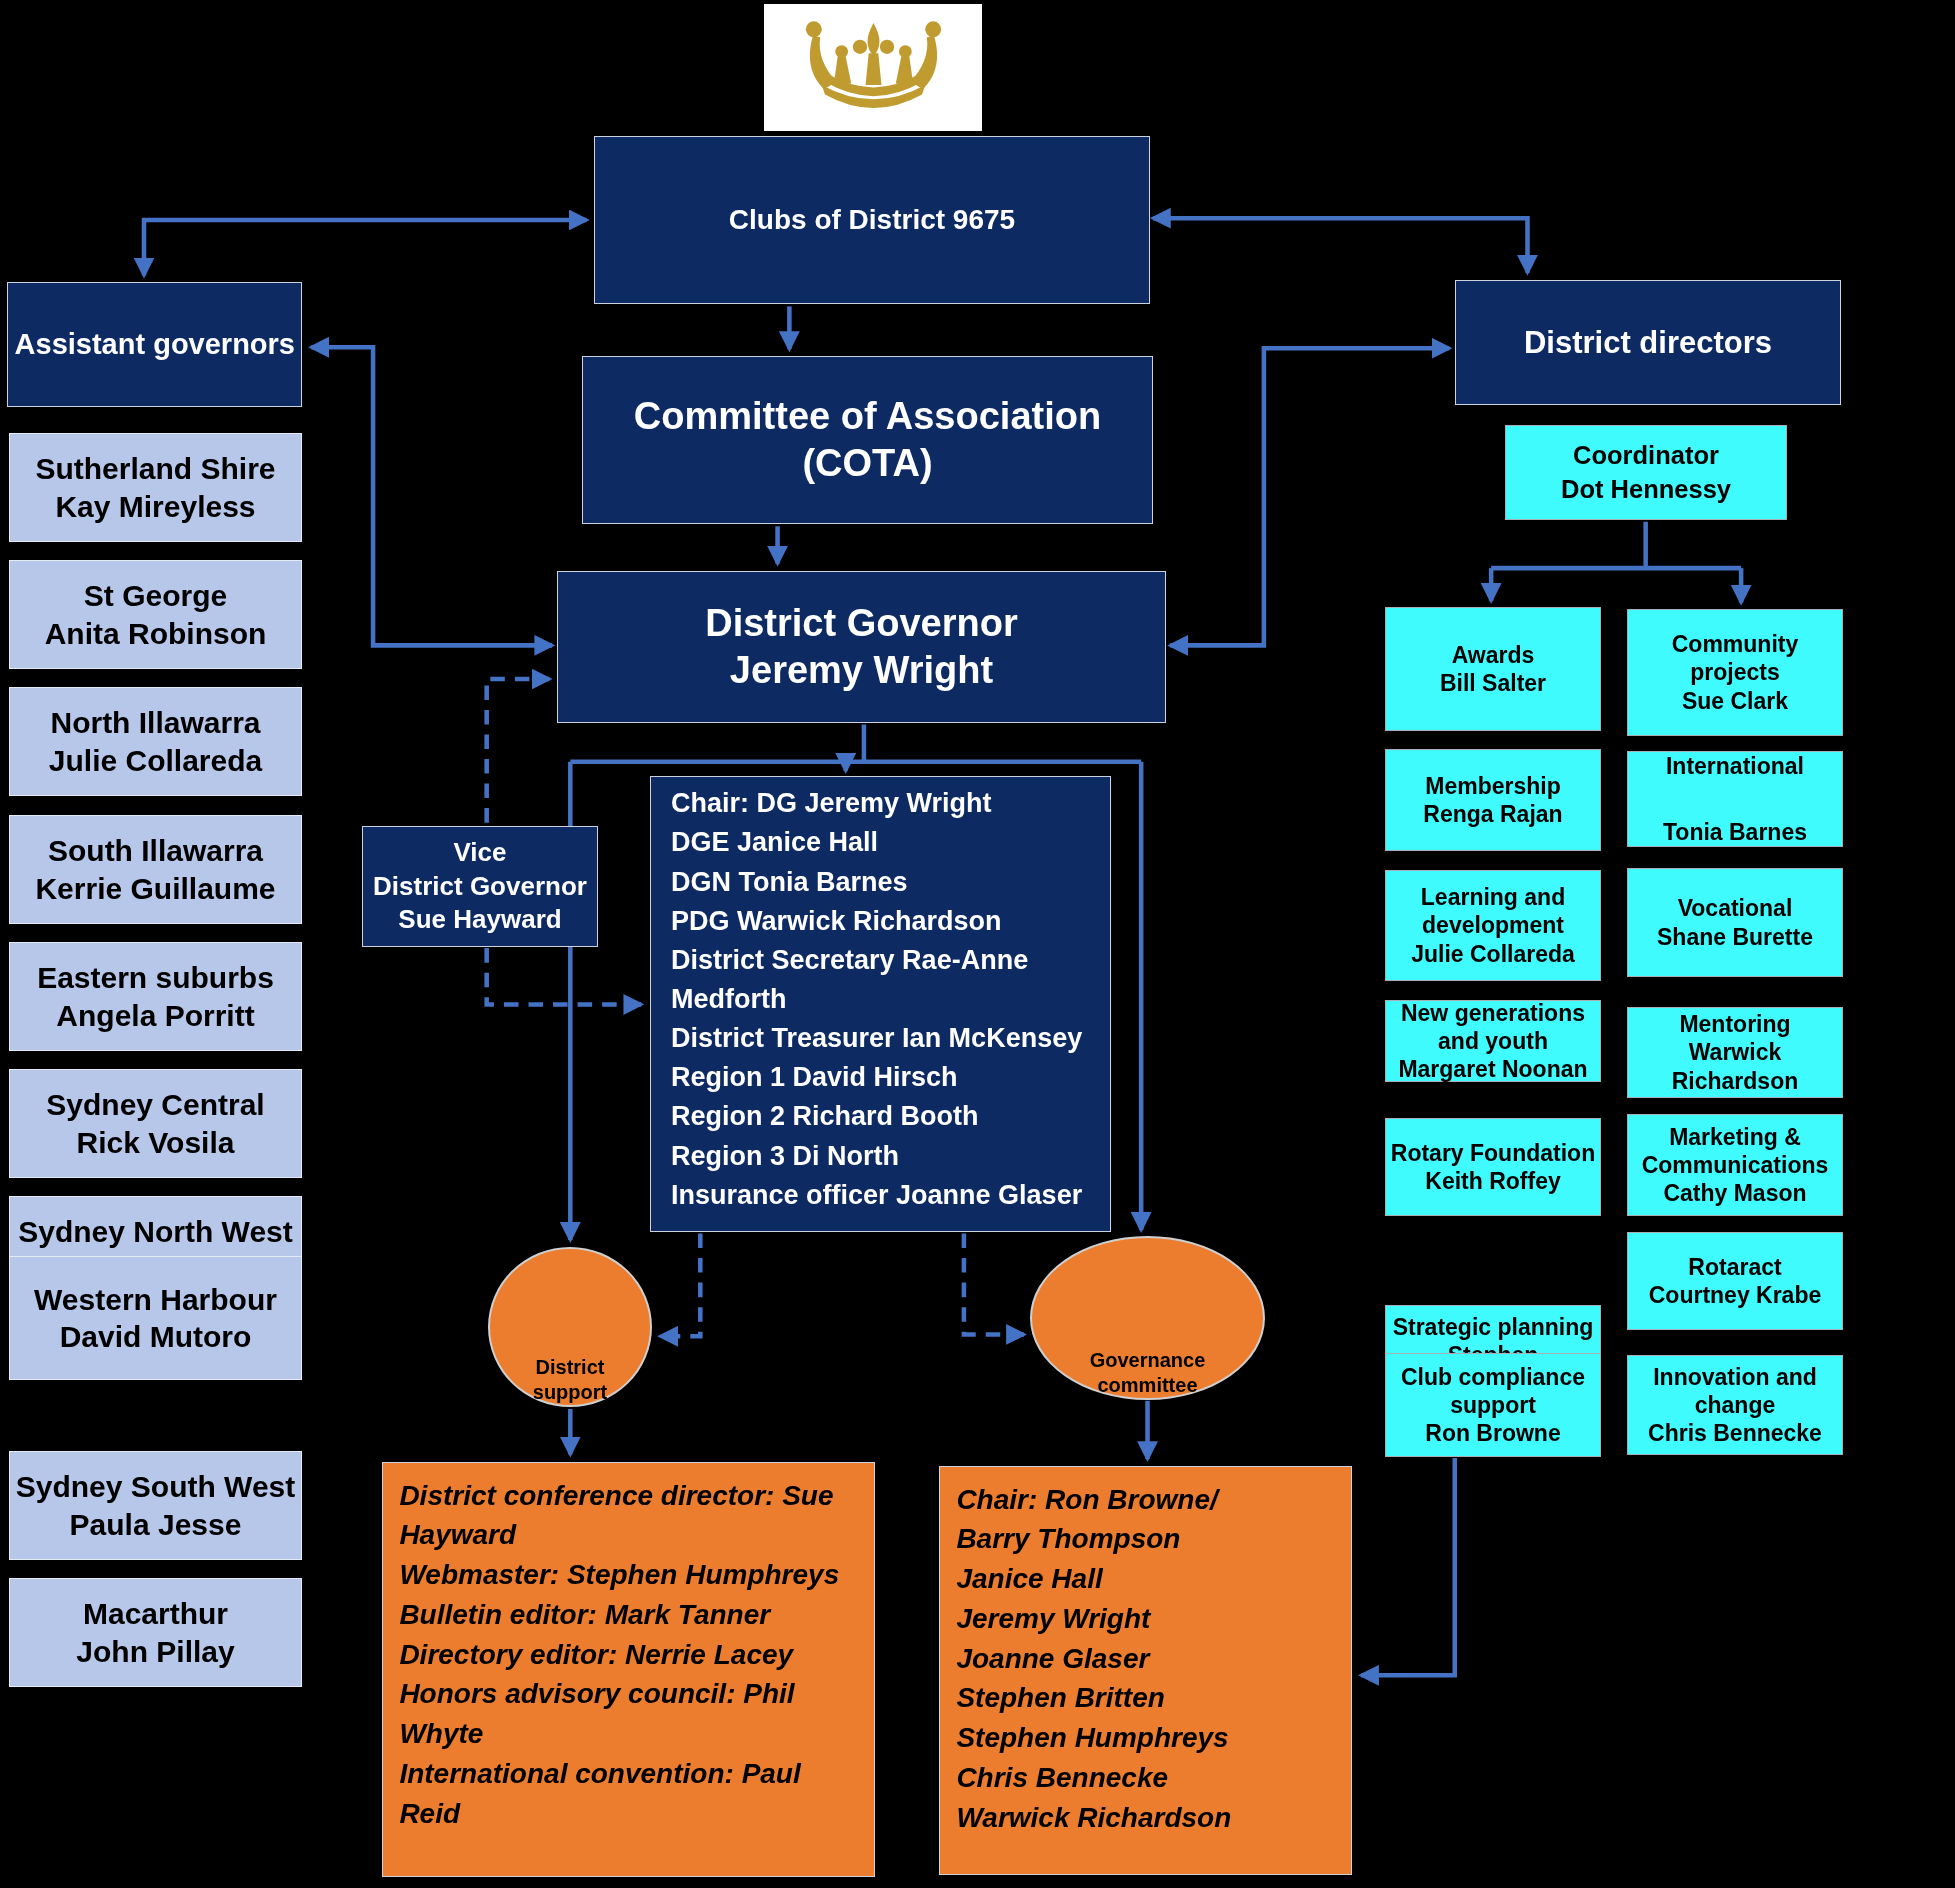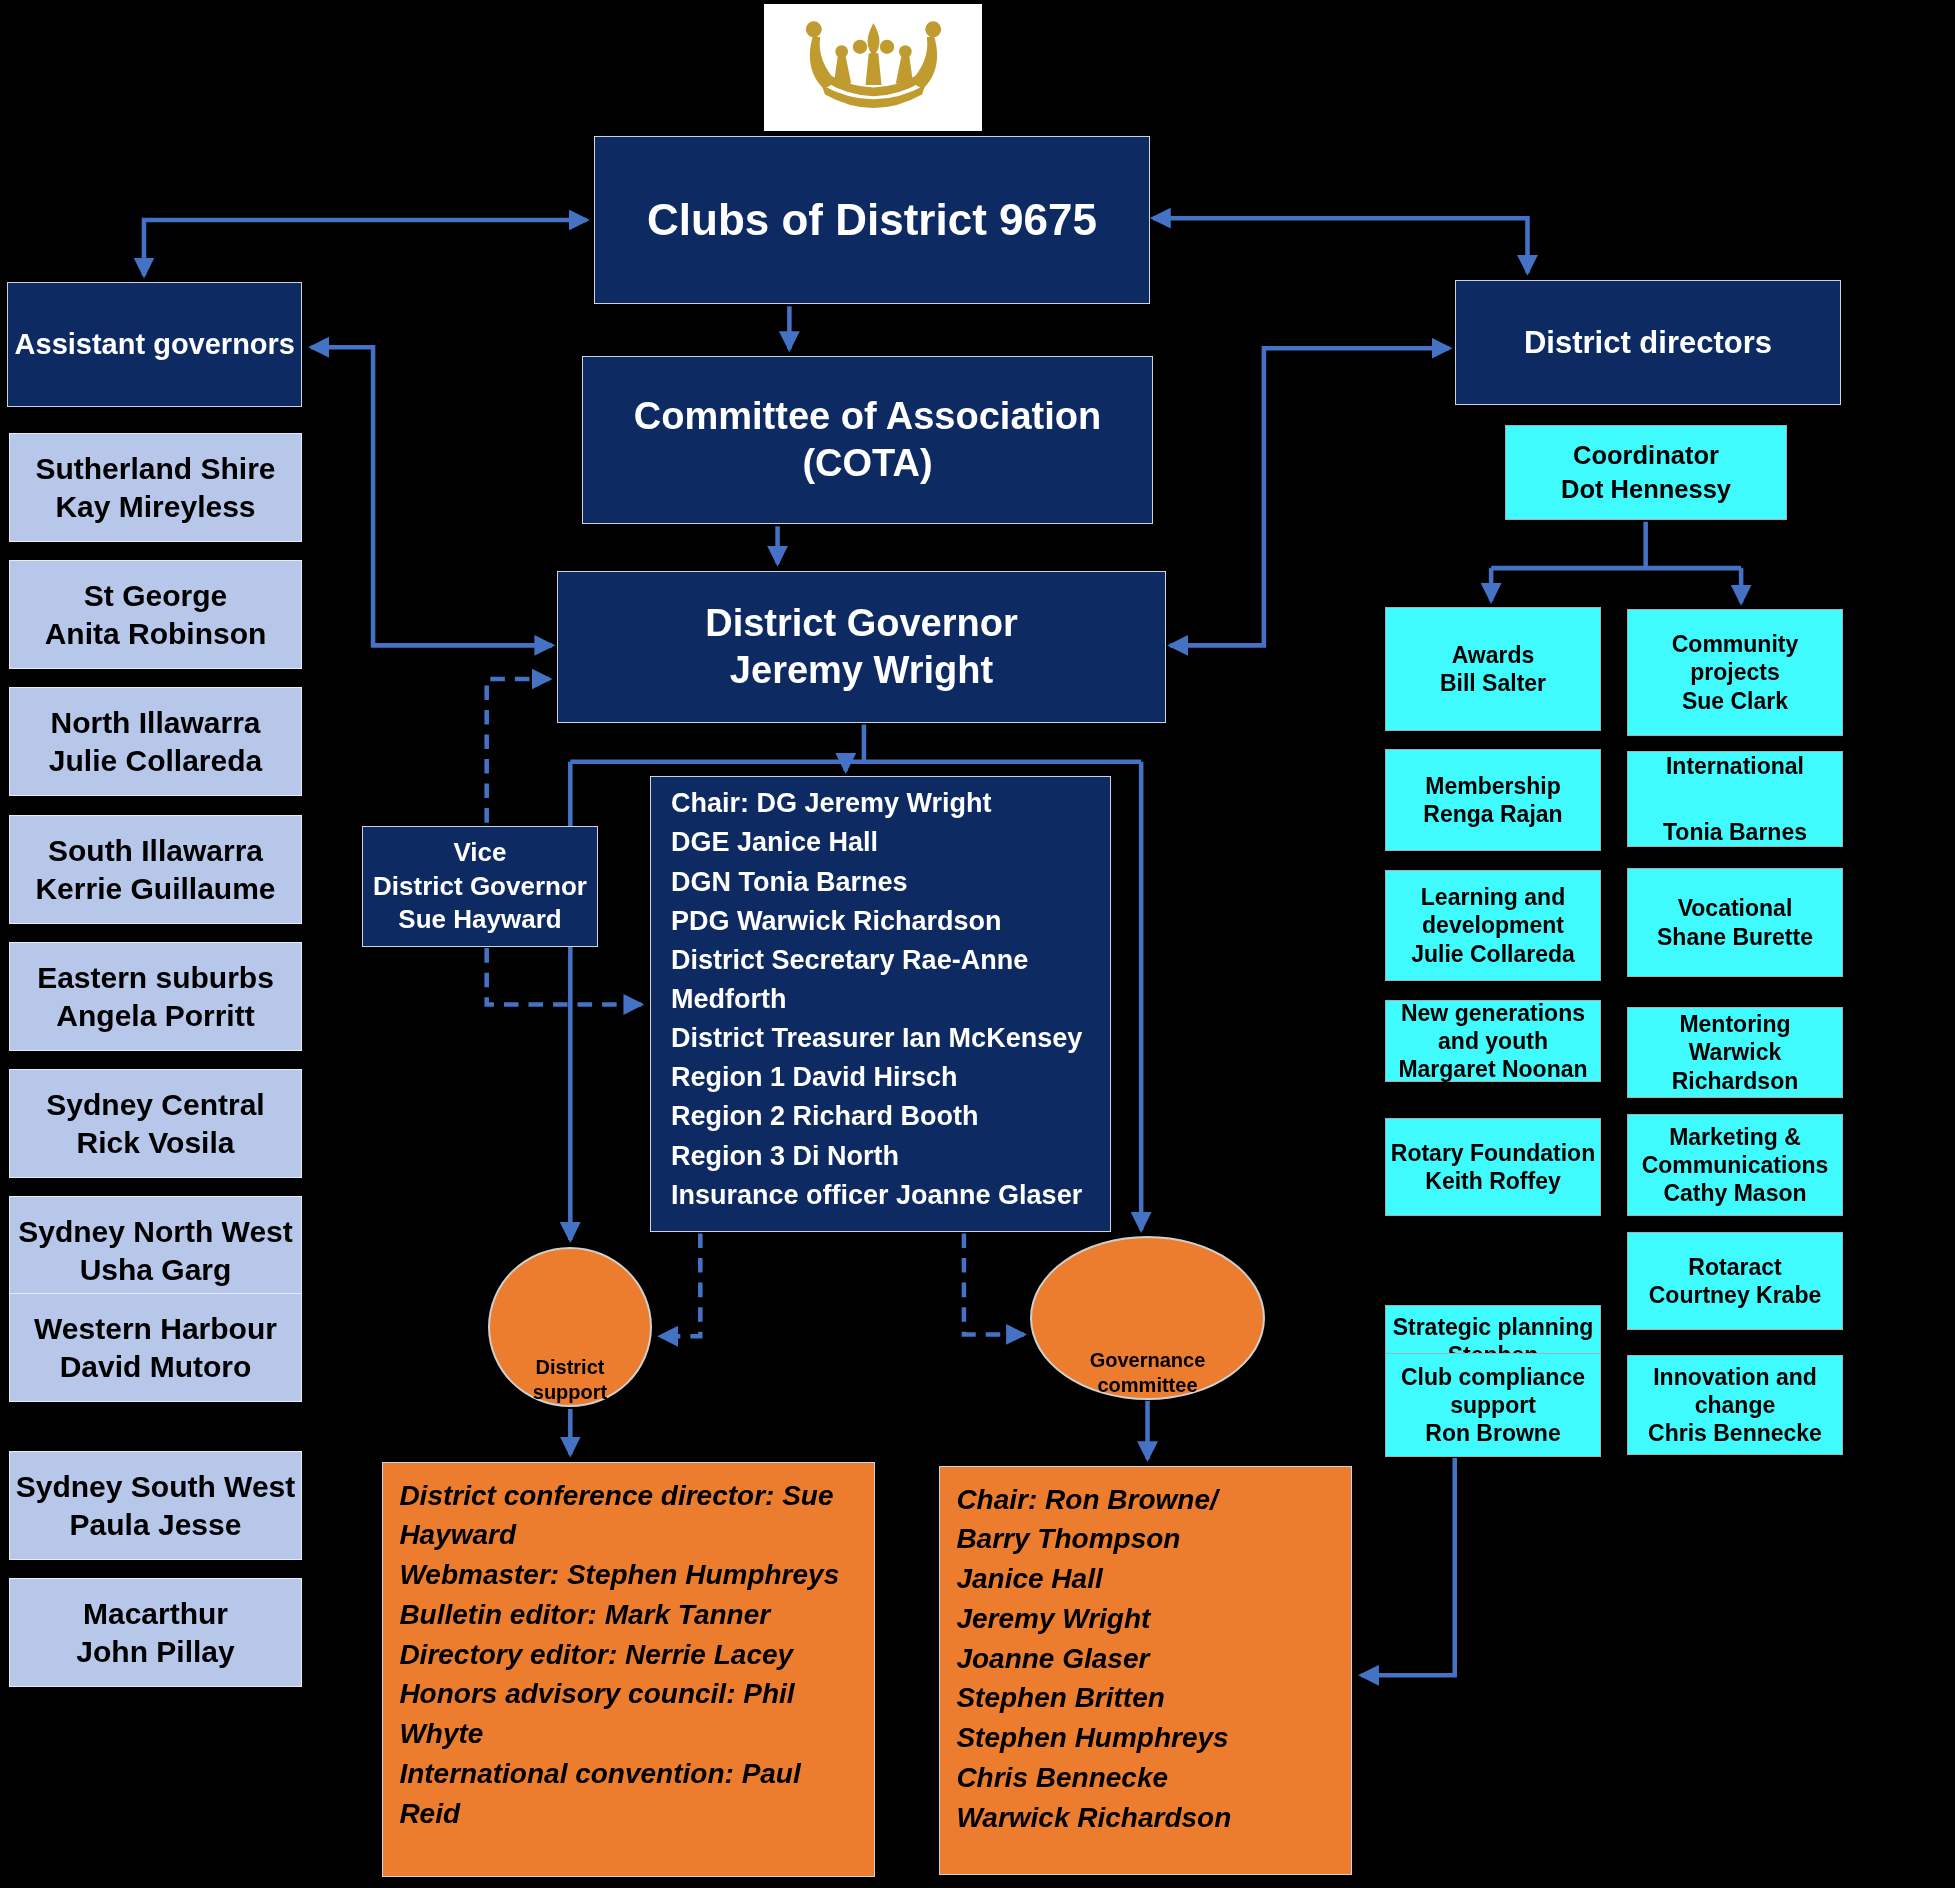--- a/index.html
+++ b/index.html
@@ -12,21 +12,21 @@
   .lav{background:#b7c7e9;color:#000;border:1.8px solid #e4eaf6;
        display:flex;flex-direction:column;align-items:center;justify-content:center;text-align:center;
        font-size:30px;line-height:1.25;}
   .cyanbox{background:#3ffbfd;color:#000;border:1.8px solid #a8aeb6;
        display:flex;flex-direction:column;align-items:center;justify-content:center;text-align:center;
        font-size:23px;line-height:1.22;}
   .orangebox{background:#ec7d2f;color:#000;border:1.8px solid #cdd3de;font-style:italic;}
   .ellipse{background:#ec7d2f;color:#000;border:2.7px solid #cfcfcf;border-radius:50%;
        display:flex;flex-direction:column;align-items:center;justify-content:flex-end;text-align:center;
        font-size:20px;line-height:1.25;}
-  .t-clubs{font-size:44px;}
+  .t-clubs{font-size:28px;}
   .t-big{font-size:38px;line-height:1.25;}
   .t-agh{font-size:29px;}
   .t-ddh{font-size:31px;}
   .t-coord{font-size:25.5px;line-height:1.3;}
   .t-vdg{font-size:26px;line-height:1.3;}
   .listtext{color:#fff;font-size:27px;line-height:1.45;padding:7.3px 9px 0 20px;text-align:left;}
   .orangetext{color:#000;font-size:28px;line-height:1.42;padding:12.7px 12.7px 0 16.4px;text-align:left;}
   .whitebg{background:#fff;display:flex;align-items:center;justify-content:center;}
 </style>
 </head>
@@ -148,21 +148,21 @@
         <div>Angela Porritt</div>
       </div>
       <div class="abs lav" style="left: 9px; top: 1069px; width: 293px; height: 109px;">
         <div>Sydney Central</div>
         <div>Rick Vosila</div>
       </div>
       <div class="abs lav" style="left: 9px; top: 1196px; width: 293px; height: 109px;">
         <div>Sydney North West</div>
         <div>Usha Garg</div>
       </div>
-      <div class="abs lav" style="left: 9px; top: 1293px; width: 293px; height: 109px;">
+      <div class="abs lav" style="left: 9px; top: 1256px; width: 293px; height: 124px;">
         <div>Western Harbour</div>
         <div>David Mutoro</div>
       </div>
       <div class="abs lav" style="left: 9px; top: 1451px; width: 293px; height: 109px;">
         <div>Sydney South West</div>
         <div>Paula Jesse</div>
       </div>
       <div class="abs lav" style="left: 9px; top: 1578px; width: 293px; height: 109px;">
         <div>Macarthur</div>
         <div>John Pillay</div>

